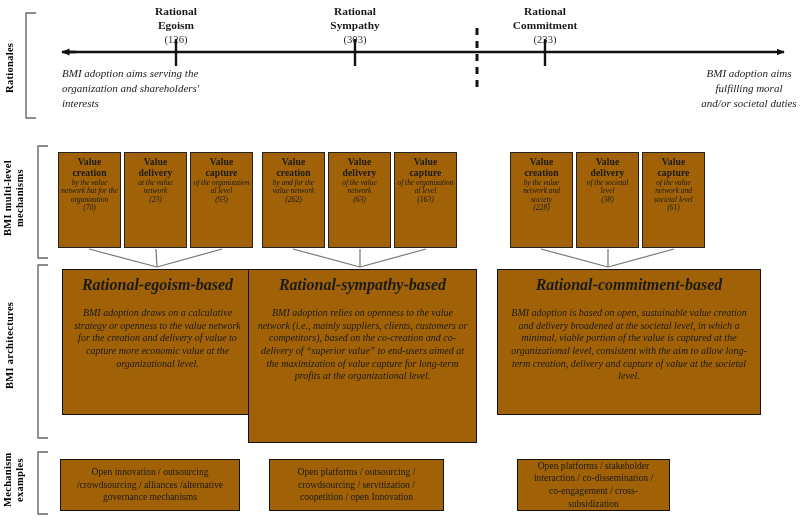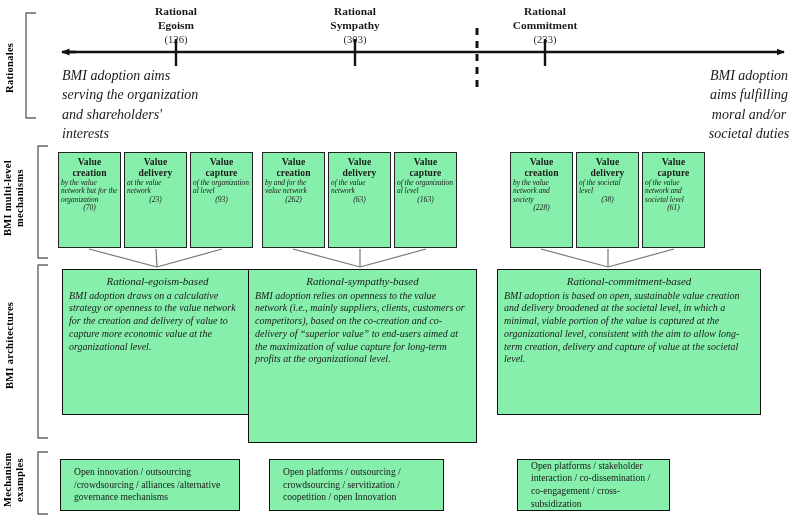--- a/index.html
+++ b/index.html
@@ -26,22 +26,22 @@
     line-height:1.15;
     color:#000;
     white-space:pre-line;
   }
 
   
   .box{
     position:absolute;
     box-sizing:border-box;
     border:1.6px solid #1c1c1c;
-    background:#86efac;
-    text-align:left;
+    background:#a16207;
+    text-align:center;
     overflow:hidden;
   }
   .vbox{
     border:1.5px solid #232323;
     padding:4px 2px 1px 2px;
     display:flex;
     flex-direction:column;
     align-items:center;
     justify-content:flex-start;
   }
@@ -65,25 +65,25 @@
 
   .archbox{
     border:1.6px solid #111;
     padding:5px 6px;
     display:flex;
     flex-direction:column;
     justify-content:flex-start;
     align-items:center;
   }
   .archbox .atitle{
-    font-weight:normal;
-    font-style:italic;
-    font-size:11px;
+    font-weight:bold;
+    font-style:italic;
+    font-size:16px;
     line-height:1.25;
-    margin-bottom:1px;
+    margin-bottom:12px;
   }
   .archbox .abody{
     font-style:italic;
     font-size:10px;
     line-height:1.27;
   }
 
   .exbox{
     border:1.5px solid #111;
     display:flex;align-items:center;justify-content:center;
@@ -105,21 +105,21 @@
   .tlabel .tnum{
     font-weight:normal;
     font-size:10.6px;
     display:block;
     margin-top:.5px;
     color:#2a2a2a;
   }
   .endnote{
     position:absolute;
     font-style:italic;
-    font-size:14px;
+    font-size:11px;
     line-height:1.38;
   }
   .endnote.left{text-align:left;}
   .endnote.right{text-align:center;}
 </style>
 </head>
 <body>
 
 <div class="canvas">
 

